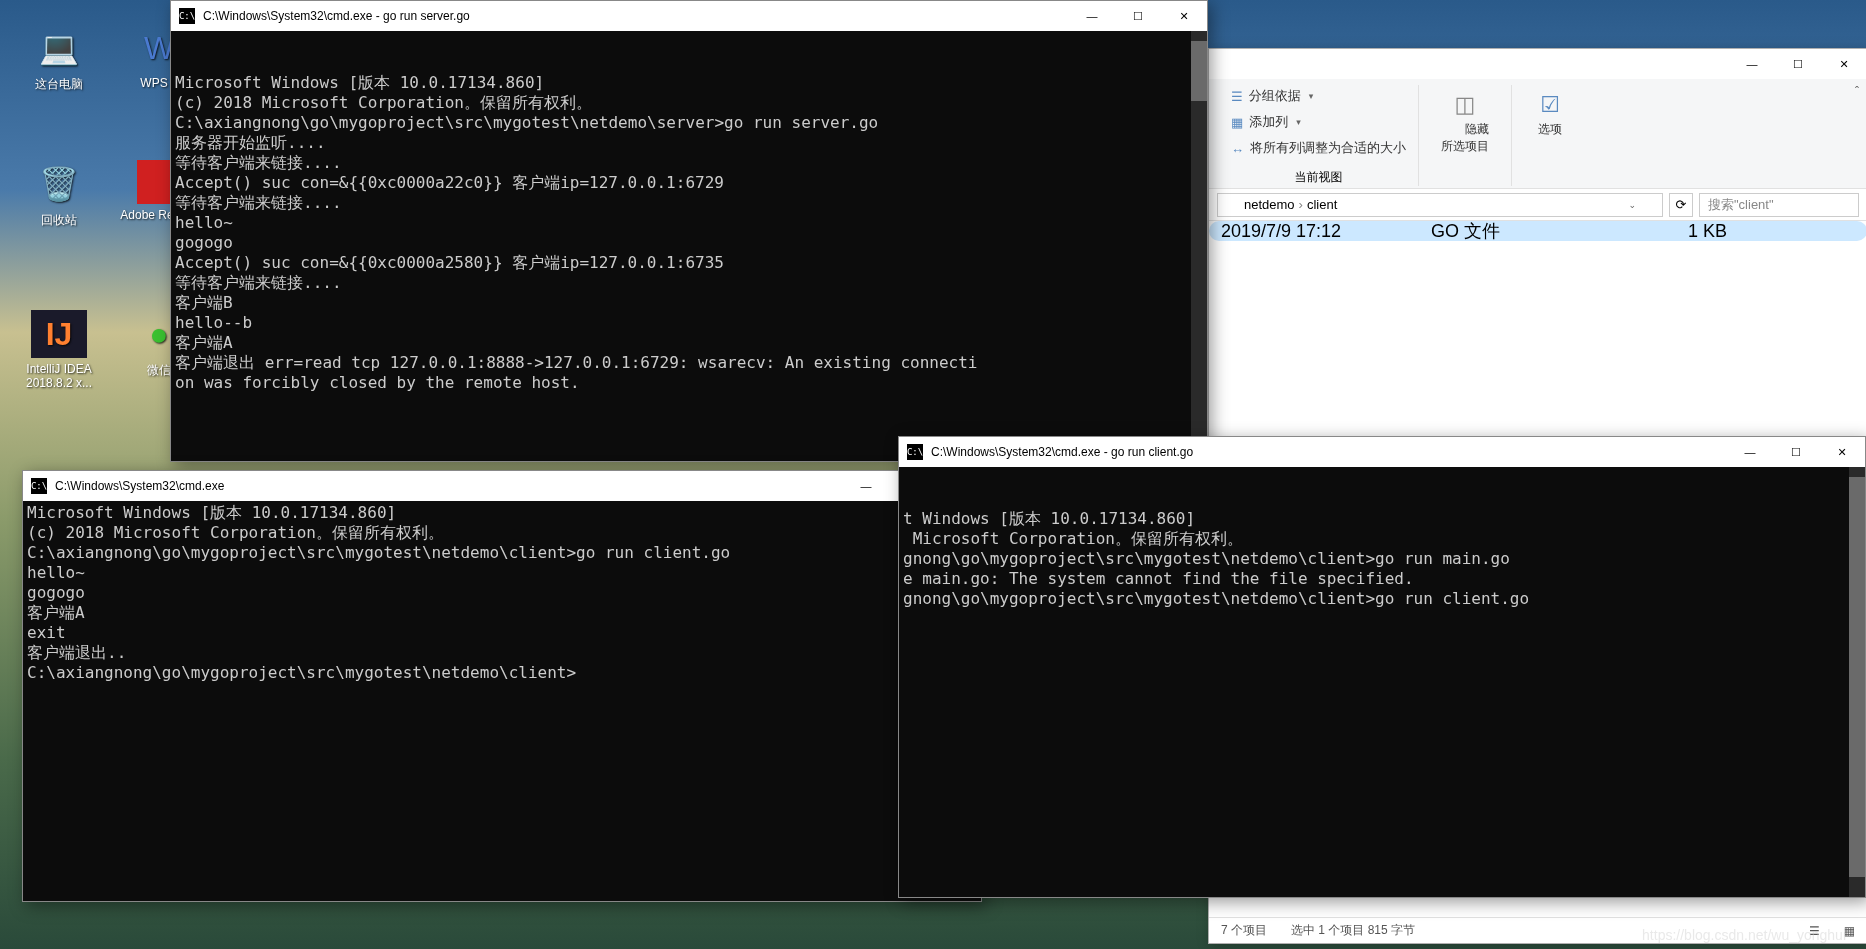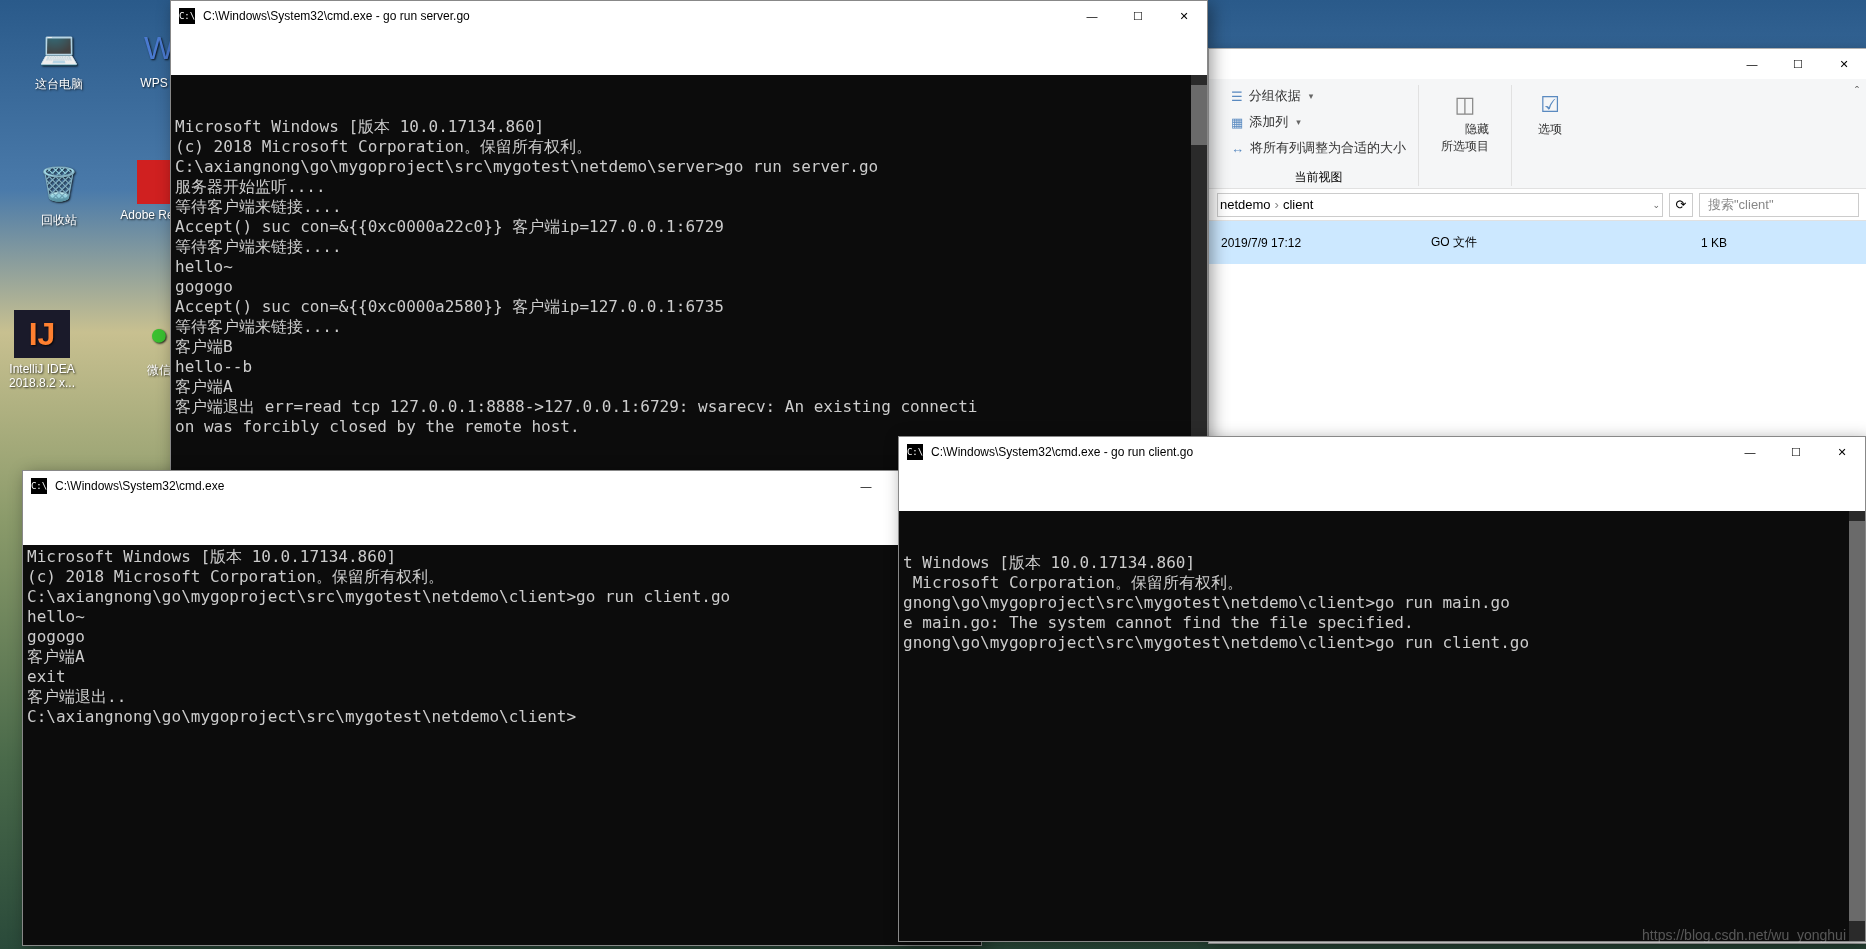--- a/index.html
+++ b/index.html
@@ -10,42 +10,42 @@
   position: relative; overflow: hidden;
 }
 .desktop-icon { position: absolute; width: 82px; text-align: center; color: #fff; font-size: 12px; text-shadow: 1px 1px 2px rgba(0,0,0,0.8); }
 .desktop-icon .iconbox { width: 56px; height: 48px; margin: 0 auto 4px; display: flex; align-items: center; justify-content: center; font-size: 32px; }
 .cmd-window { position: absolute; background: #fff; border: 1px solid #888; box-shadow: 4px 4px 16px rgba(0,0,0,0.4); }
 .cmd-titlebar { height: 30px; background: #fff; display: flex; align-items: center; padding-left: 8px; font-size: 12px; color: #000; }
 .cmd-titlebar .cmd-icon { width: 16px; height: 16px; background: #000; color: #fff; font-size: 9px; display: flex; align-items: center; justify-content: center; margin-right: 8px; font-family: Consolas, monospace; }
 .cmd-titlebar .title-text { flex: 1; }
 .cmd-controls { display: flex; }
 .cmd-controls .ctl { width: 46px; height: 30px; display: flex; align-items: center; justify-content: center; font-size: 11px; }
-.cmd-body { background: #0c0c0c; color: #ccc; font-family: Consolas, "Microsoft YaHei", monospace; font-size: 16px; line-height: 20px; padding: 2px 4px; white-space: pre; overflow: hidden; position: relative; margin-top: 44px; }
+.cmd-body { background: #0c0c0c; color: #ccc; font-family: Consolas, "Microsoft YaHei", monospace; font-size: 16px; line-height: 20px; padding: 2px 4px; white-space: pre; overflow: hidden; position: relative; }
 .scrollbar { position: absolute; right: 0; top: 0; width: 16px; height: 100%; background: #2a2a2a; }
 .scrollbar .thumb { position: absolute; width: 100%; background: #6a6a6a; }
 .explorer { position: absolute; background: #fff; border: 1px solid #b0b0b0; box-shadow: 2px 2px 12px rgba(0,0,0,0.25); }
 .exp-titlebar { height: 30px; background: #fff; display: flex; align-items: center; justify-content: flex-end; }
 .exp-controls .ctl { width: 46px; height: 30px; display: flex; align-items: center; justify-content: center; font-size: 11px; }
 .exp-ribbon { background: #f5f6f7; border-bottom: 1px solid #e1e1e1; display: flex; padding: 6px 10px 2px; font-size: 13px; color: #333; }
 .ribbon-group { display: flex; flex-direction: column; gap: 4px; padding: 0 12px; border-right: 1px solid #e1e1e1; }
 .ribbon-group:last-child { border-right: none; }
 .ribbon-item { display: flex; align-items: center; gap: 6px; height: 22px; }
 .ribbon-label { text-align: center; font-size: 12px; color: #000000; padding-top: 6px; }
 .chk { width: 14px; height: 14px; border: 1px solid #888; display: inline-flex; align-items: center; justify-content: center; font-size: 10px; color: #0066cc; background: #fff; }
 .bigbtn { display: flex; flex-direction: column; align-items: center; justify-content: center; padding: 4px 10px; font-size: 12px; }
 .bigbtn .bigicon { width: 32px; height: 32px; display: flex; align-items: center; justify-content: center; font-size: 22px; color: #888; }
 .exp-address { height: 32px; display: flex; align-items: center; padding: 0 8px; gap: 6px; border-bottom: 1px solid #e1e1e1; font-size: 13px; }
-.breadcrumb { flex: 1; border: 1px solid #ccc; height: 24px; display: flex; align-items: center; padding: 0 2px; gap: 4px; }
+.breadcrumb { flex: 1; border: 1px solid #ccc; height: 24px; display: flex; align-items: center; padding: 0 26px; gap: 4px; }
 .searchbox { width: 160px; border: 1px solid #ccc; height: 24px; padding: 0 8px; color: #888; display: flex; align-items: center; }
 .refreshbtn { width: 24px; height: 24px; border: 1px solid #ccc; display: flex; align-items: center; justify-content: center; }
 .exp-body { background: #fff; }
 .exp-headers { display: flex; height: 28px; align-items: center; border-bottom: 1px solid #e8e8e8; font-size: 13px; color: #444; }
 .exp-headers > div { padding: 0 12px; }
-.exp-row { display: flex; height: 43px; align-items: center; font-size: 12px; background: #cce8ff; }
+.exp-row { display: flex; height: 20px; align-items: center; font-size: 18px; background: #cce8ff; border-radius: 12px; }
 .exp-row > div { padding: 0 12px; }
 .exp-status { height: 26px; border-top: 1px solid #e1e1e1; display: flex; align-items: center; font-size: 12px; color: #555; padding: 0 12px; gap: 24px; }
 .caret { font-size: 9px; color: #666; margin-left: 2px; }
 .chevup { position: absolute; right: 8px; top: 36px; color: #666; font-size: 12px; }
 .watermark { position: absolute; right: 20px; bottom: 6px; color: rgba(200,200,200,0.4); font-size: 14px; font-family: sans-serif; }
 </style>
 </head>
 <body>
 
 <div class="desktop-icon" style="left:18px;top:24px">
@@ -57,21 +57,21 @@
     <div>WPS 2</div>
   </div>
 <div class="desktop-icon" style="left:18px;top:160px">
     <div class="iconbox">🗑️</div>
     <div>回收站</div>
   </div>
 <div class="desktop-icon" style="left:118px;top:160px">
     <div class="iconbox" style="background:#d02020;width:44px;height:44px"></div>
     <div>Adobe Reader</div>
   </div>
-<div class="desktop-icon" style="left:1px;top:310px">
+<div class="desktop-icon" style="left:18px;top:310px">
     <div class="iconbox" style="background:#1a1a2a;color:#ff8030;font-weight:bold">IJ</div>
     <div>IntelliJ IDEA 2018.8.2 x...</div>
   </div>
 <div class="desktop-icon" style="left:118px;top:310px">
     <div class="iconbox" style="color:#3ac030">●</div>
     <div>微信</div>
   </div>
 <div class="desktop-icon" style="left:0px;top:690px">
     <div class="iconbox">🛡️</div>
     <div>360</div>

